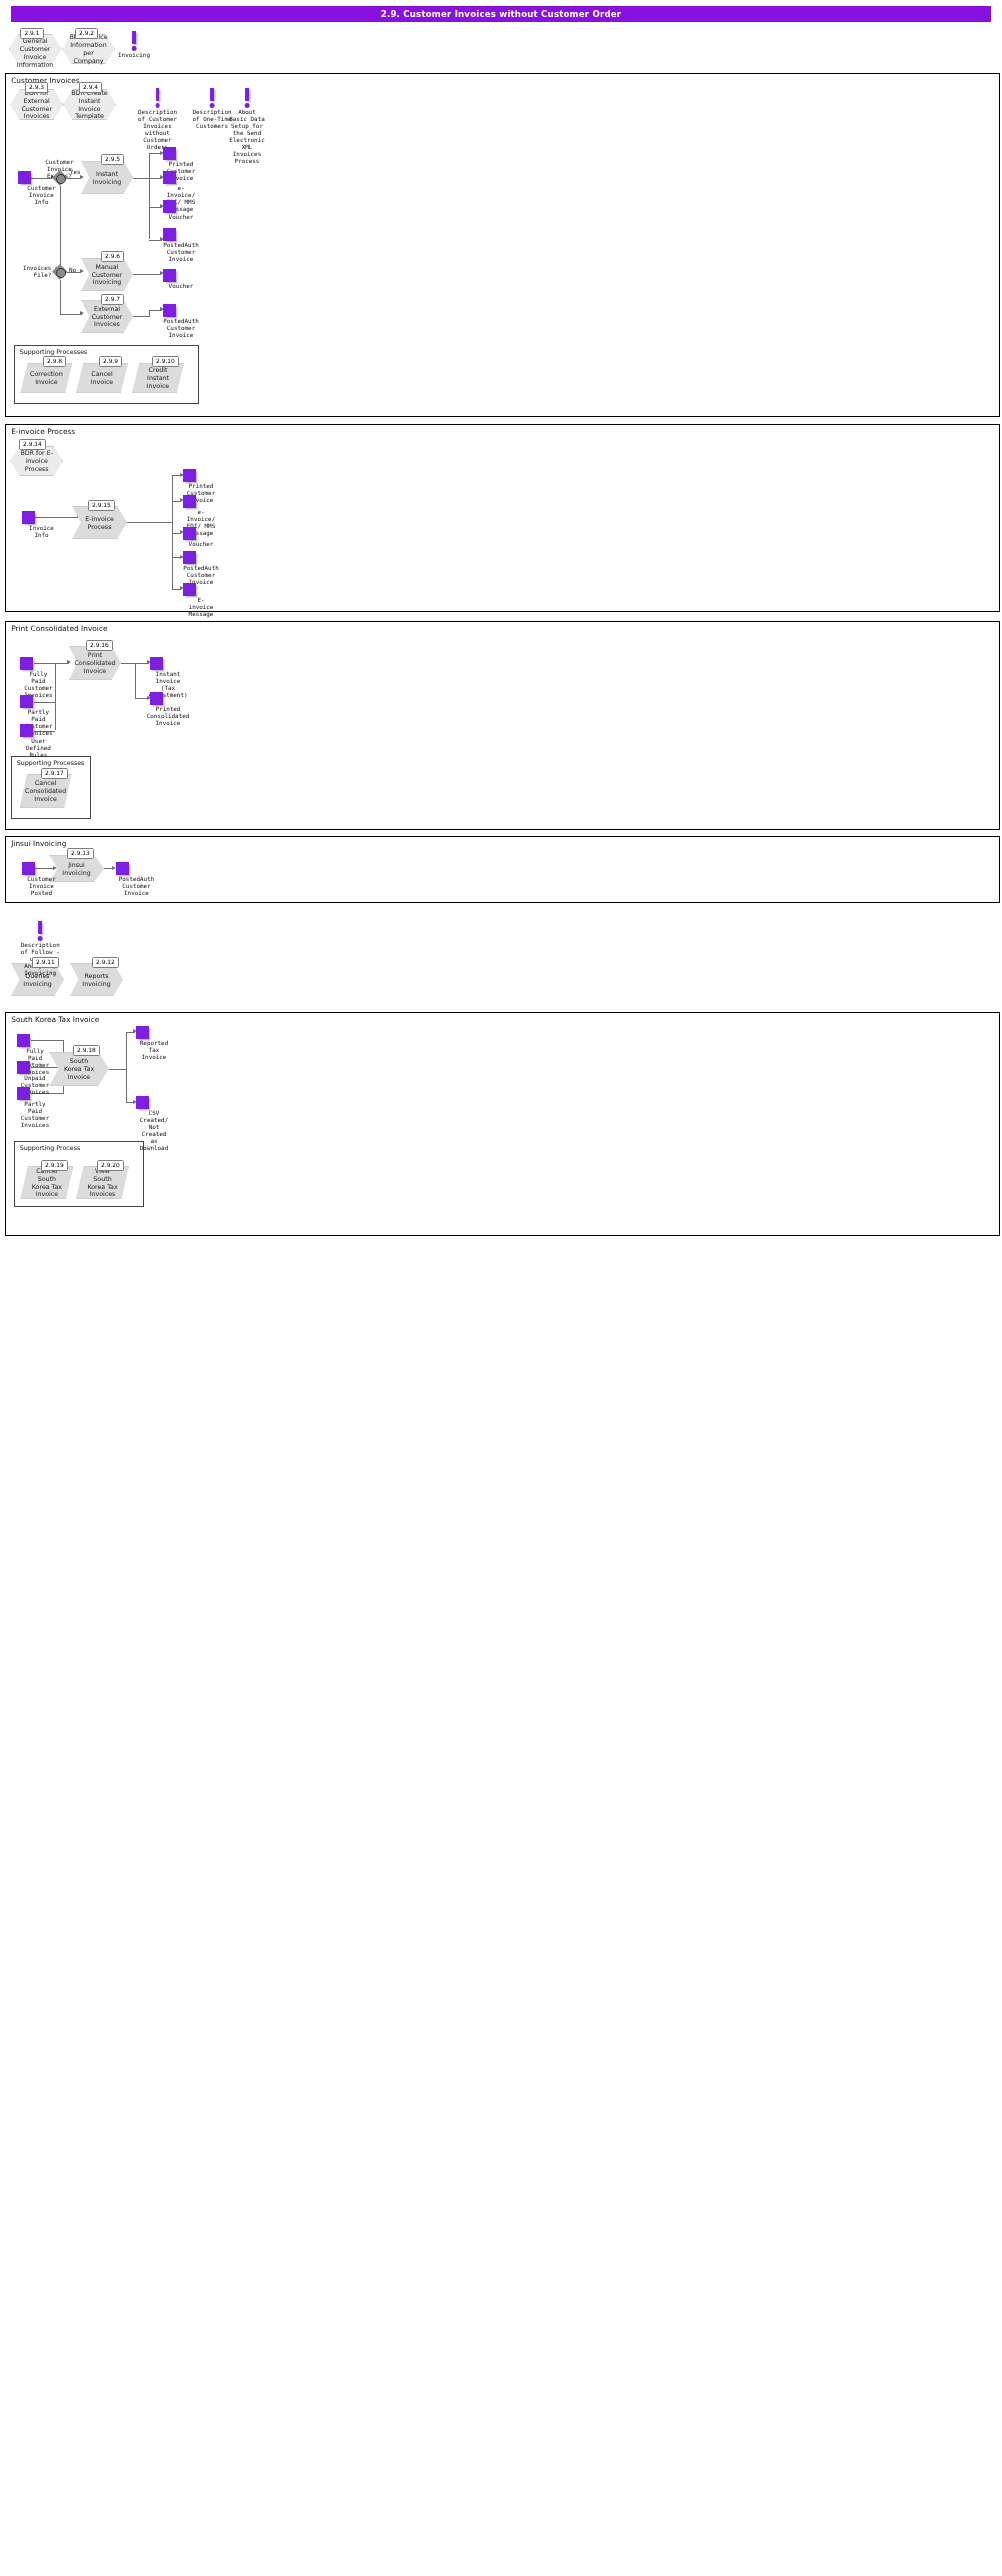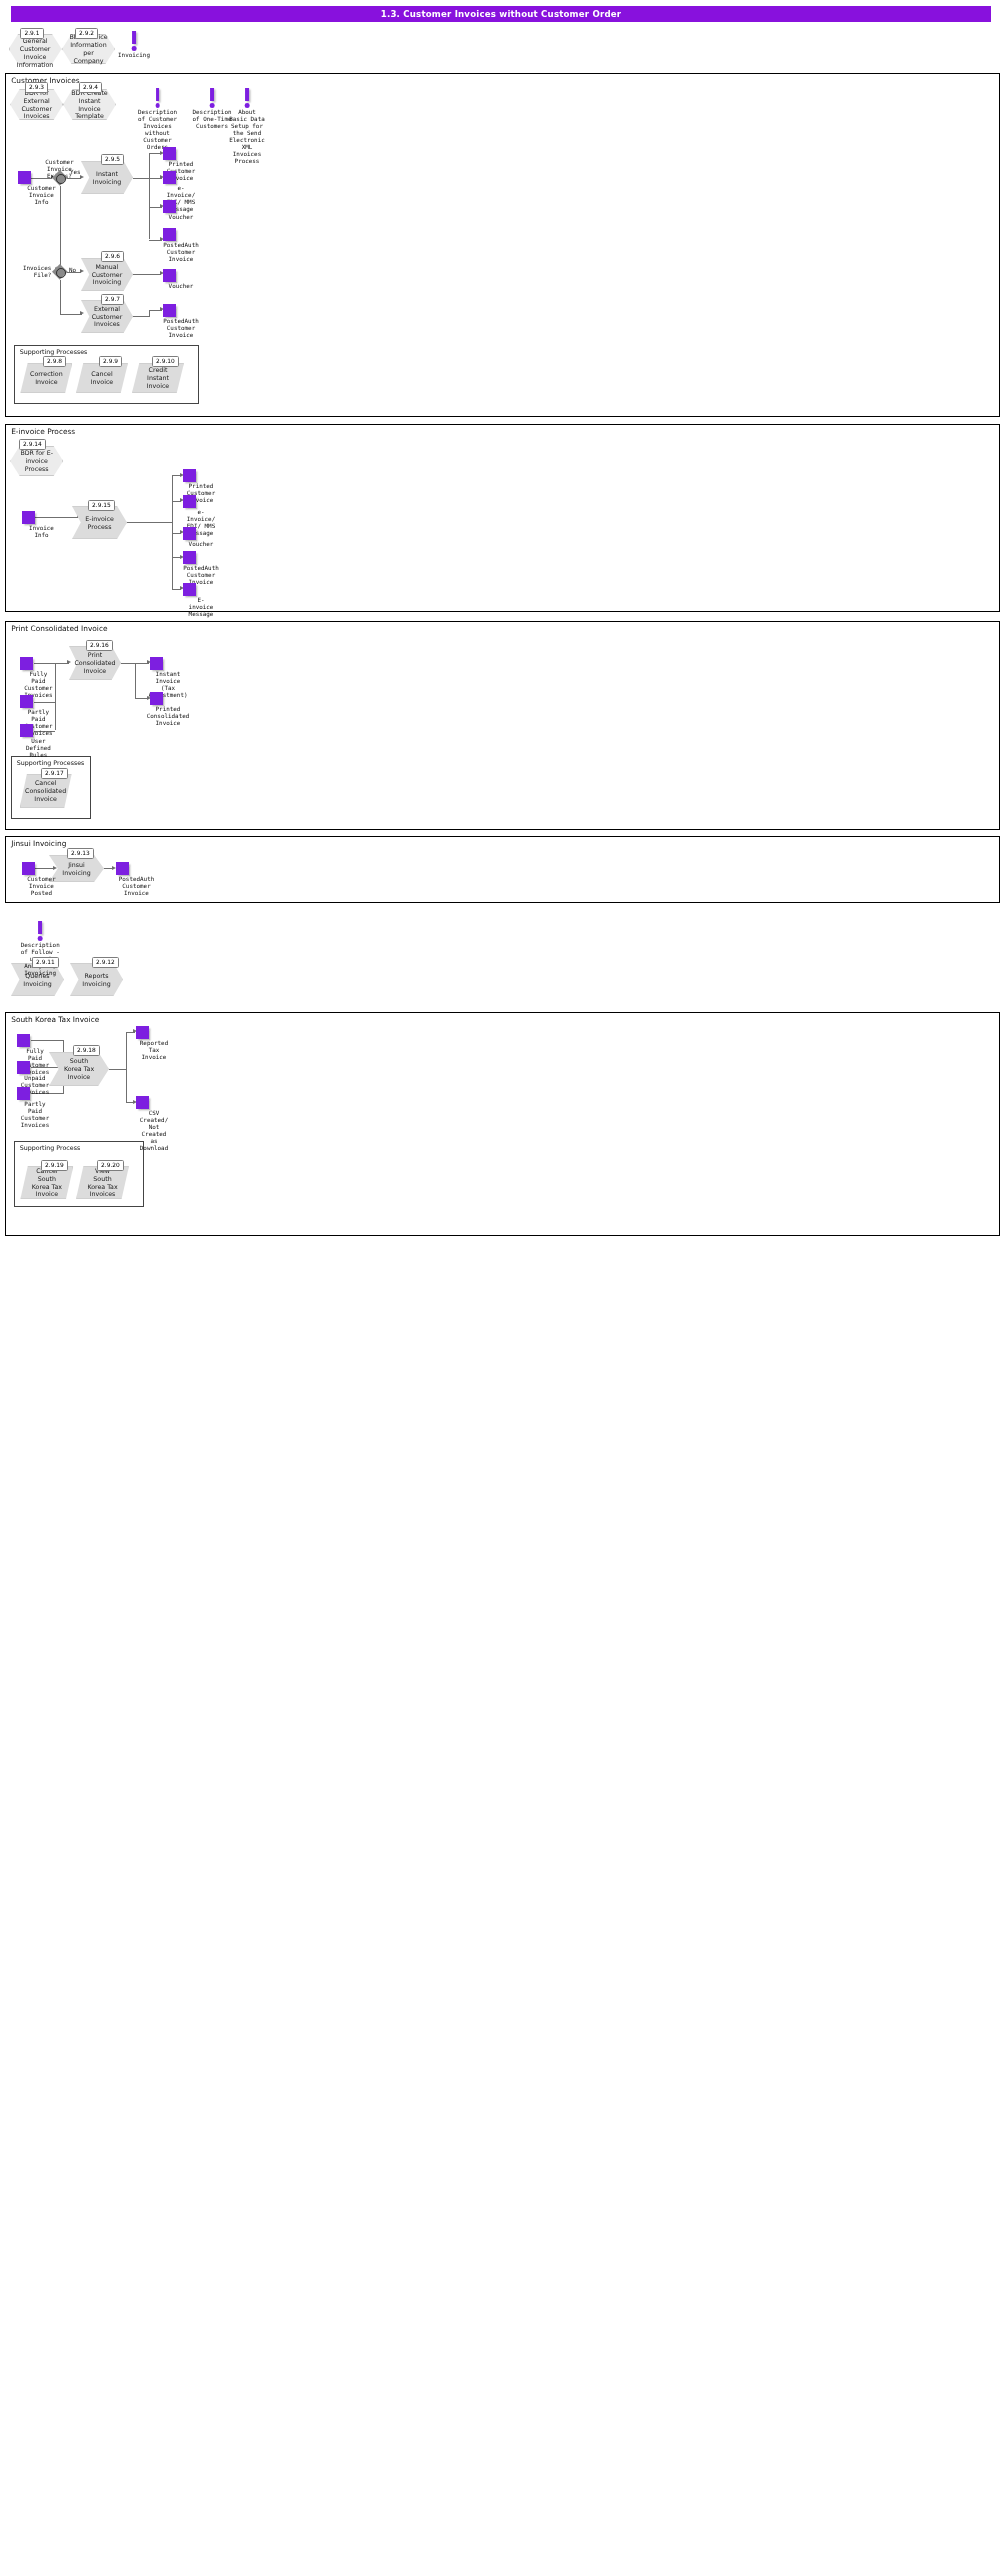--- a/index.html
+++ b/index.html
@@ -104,21 +104,21 @@
   .ln{position:absolute;background:#6f6f6f;z-index:2;}
   .lnh{height:0.8px;}
   .lnv{width:0.8px;}
   .ah{position:absolute;width:0;height:0;border-top:2.7px solid transparent;border-bottom:2.7px solid transparent;border-left:4.7px solid #6f6f6f;z-index:3;}
 </style>
 </head>
 <body>
 
 <div class="canvas">
 
-  <div class="titlebar">1.3. Customer Invoices without Customer Order</div>
+  <div class="titlebar">2.9. Customer Invoices without Customer Order</div>
 
   <div class="idchip" style="left:20.4px;top:28px;">2.9.1</div>
   <div class="hex" style="left:8.6px;top:34px;width:53px;height:30px;">
     <div class="shape"></div>
     <div class="txt">BDR General Customer Invoice Information</div>
   </div>
 
   <div class="idchip" style="left:75px;top:28px;">2.9.2</div>
   <div class="hex" style="left:62px;top:34px;width:53px;height:30px;">
     <div class="shape"></div>

